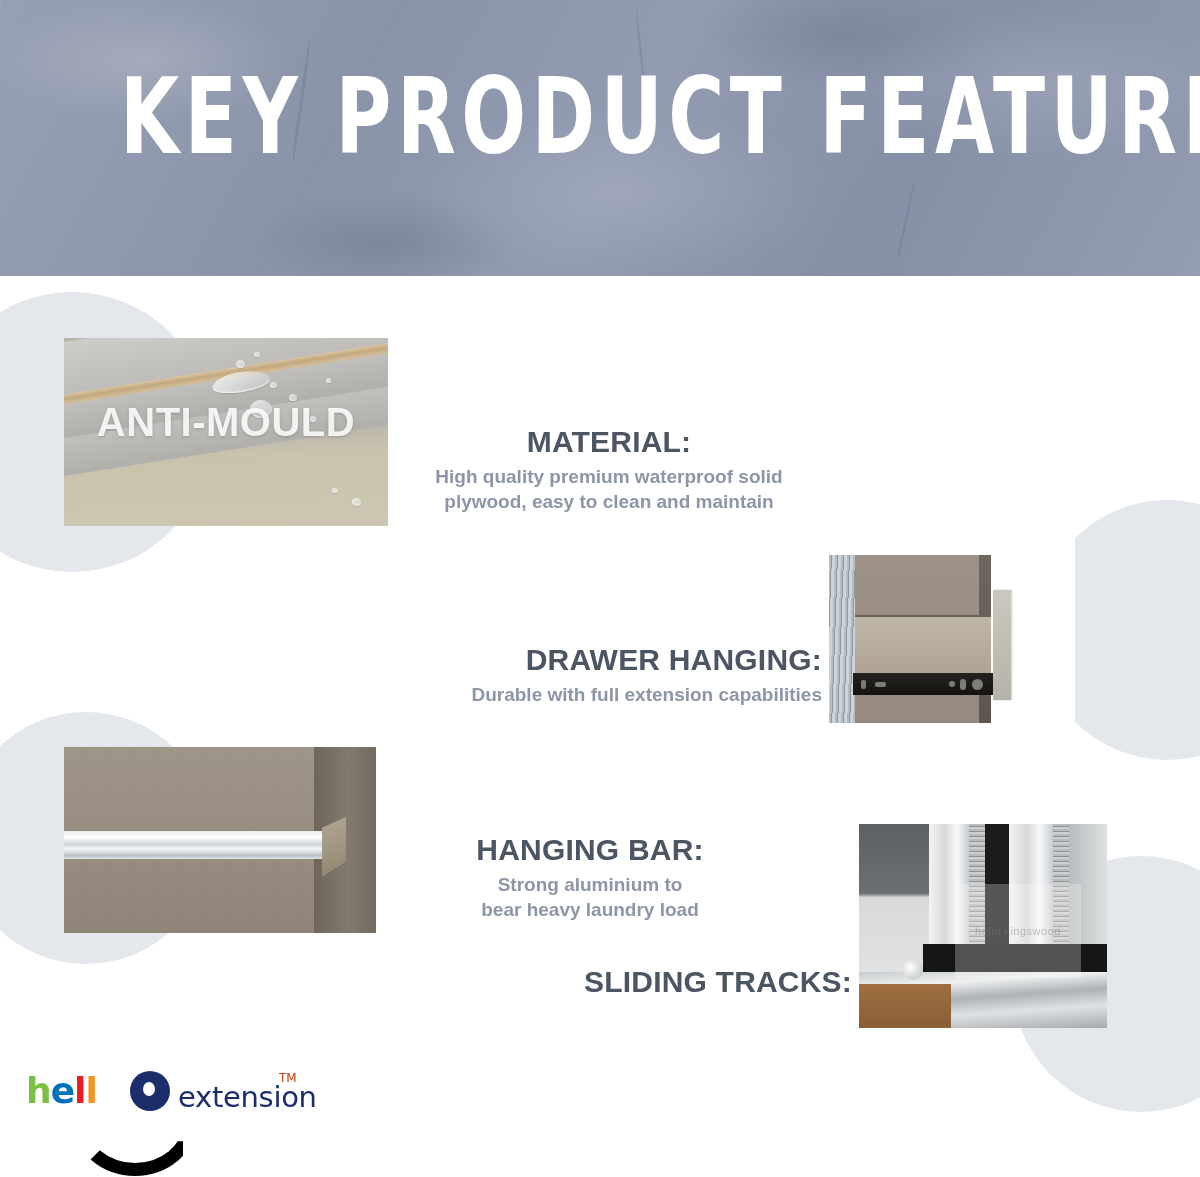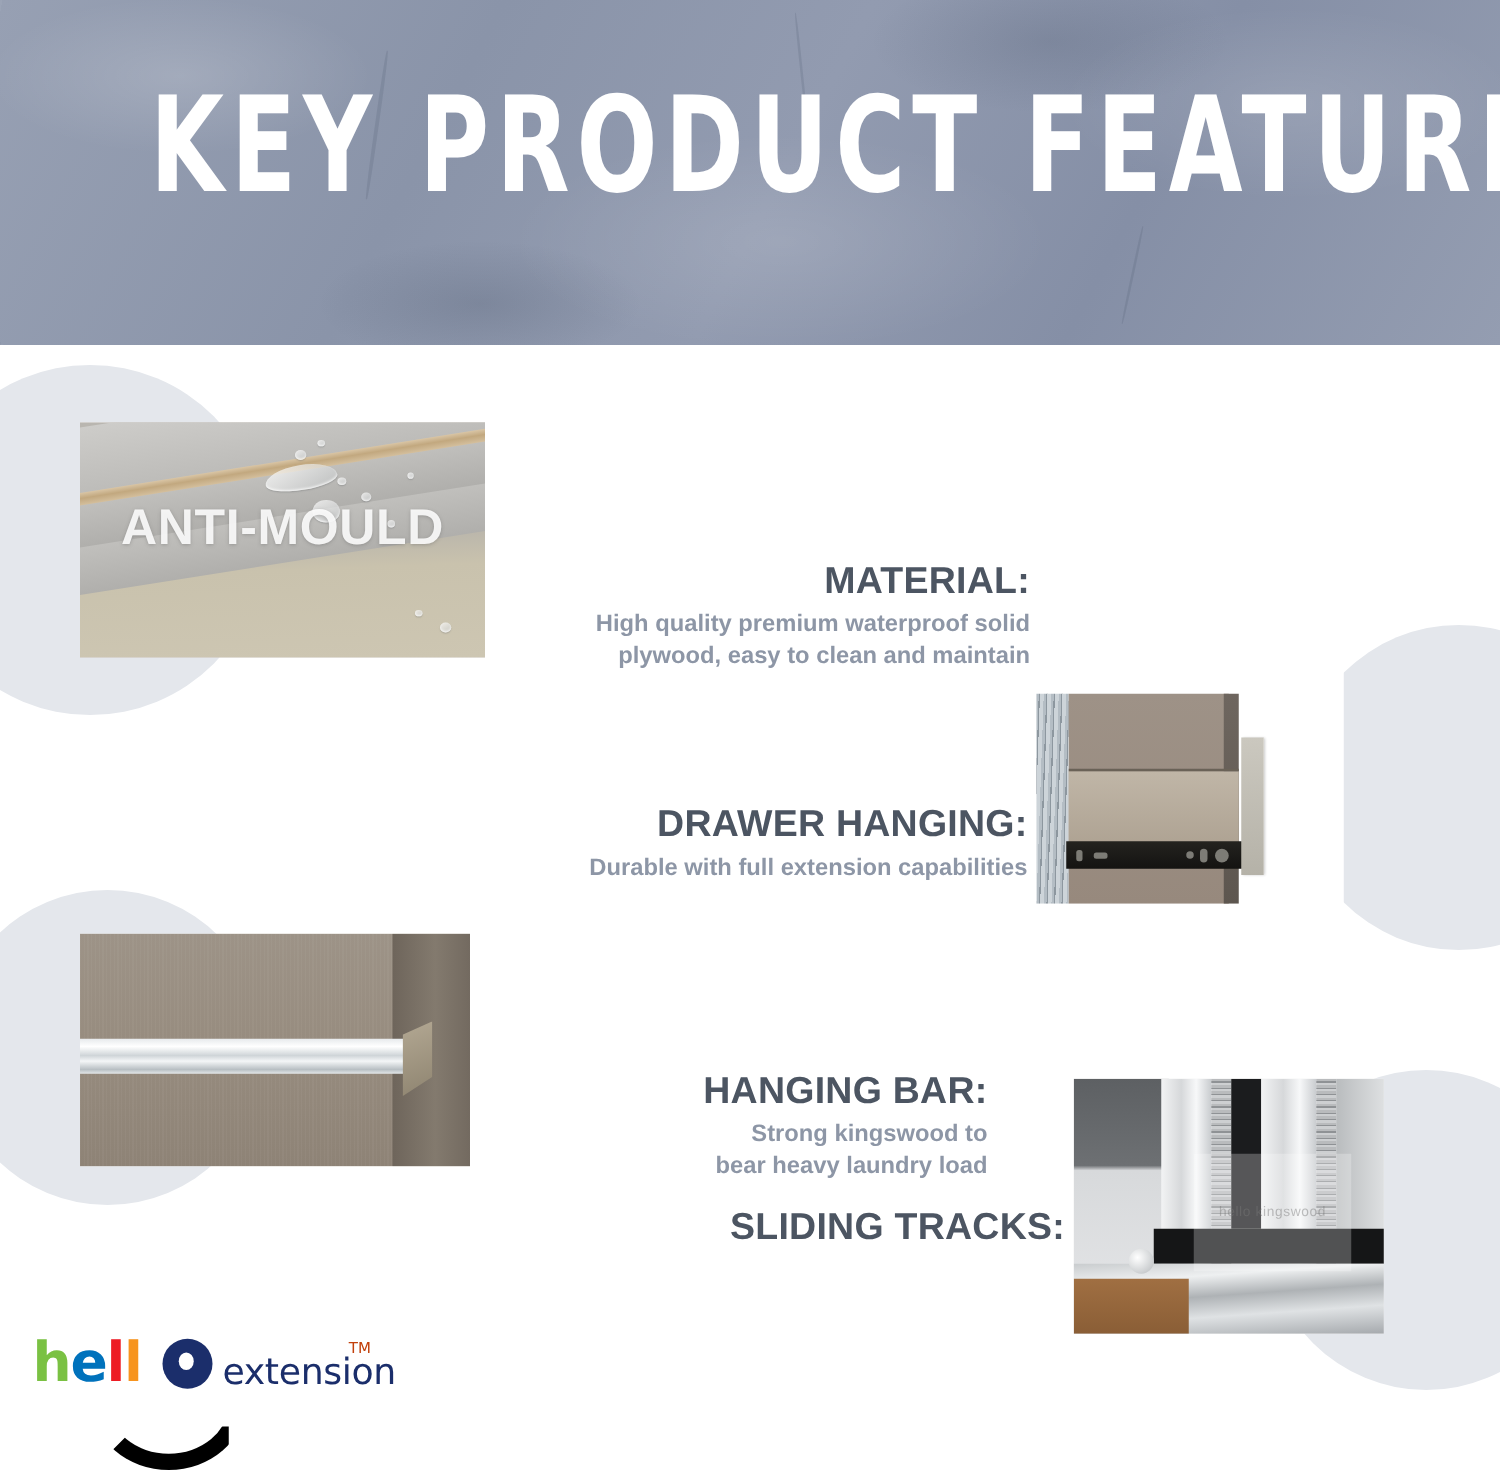--- a/index.html
+++ b/index.html
@@ -184,21 +184,21 @@
     background: linear-gradient(180deg, #e7eaec 0%, #ffffff 22%, #cfd5d8 48%, #f4f6f7 64%, #b8bfc3 88%, #e3e7e9 100%);
   }
   .hb-bracket {
     position: absolute; left: 258px; top: 70px; width: 24px; height: 60px;
     background: linear-gradient(160deg, #b3a893 0%, #8e8470 100%);
     clip-path: polygon(0 18%, 100% 0, 100% 74%, 0 100%);
   }
 
   
   .photo.track {
-    left: 859px; top: 863px; width: 248px; height: 204px;
+    left: 859px; top: 824px; width: 248px; height: 204px;
     background: #efeff0;
   }
   .tk-back {
     position: absolute; left: 0; top: 0; width: 76px; height: 204px;
     background: linear-gradient(180deg, #5d6063 0%, #6d7073 34%, #d7d9db 36%, #e6e7e9 100%);
   }
   .tk-panel {
     position: absolute;
     background: linear-gradient(90deg, #f2f3f4 0%, #d6d8da 40%, #f7f8f9 70%, #c9cccf 100%);
   }
@@ -242,40 +242,40 @@
     margin: 0 0 4px 0;
     white-space: nowrap;
   }
   .block .b-desc {
     font-size: 19px;
     font-weight: 700;
     color: #8d96a6;
     line-height: 25px;
     margin: 0;
   }
-  .block.left-align { text-align: right; margin-top: 23px; }
+  .block.left-align { text-align: center; }
   .block.right-align { text-align: right; }
 
   .block.material   { left: 394px; top: 424px; width: 430px; }
   .block.drawer-txt { left: 360px; top: 642px; width: 462px; }
   .block.hanging    { left: 390px; top: 832px; width: 400px; }
   .block.sliding    { left: 440px; top: 964px; width: 412px; }
 
   
   .logo {
     position: absolute;
     left: 26px;
     top: 1068px;
     width: 290px;
     height: 96px;
   }
   .logo-word {
     position: absolute;
     left: 0; top: 0;
-    font-size: 44px;
+    font-size: 36px;
     font-weight: 700;
     line-height: 46px;
     letter-spacing: -1px;
     font-family: "DejaVu Sans", sans-serif;
   }
   .logo-word span { display: inline-block; }
   .lg-h { color: #7ac143; }
   .lg-e { color: #0072bc; }
   .lg-l1 { color: #ed1c24; }
   .lg-l2 { color: #f7941e; }
@@ -398,21 +398,21 @@
   <div class="photo hang">
     <div class="hb-wall"></div>
     <div class="hb-side"></div>
     <div class="hb-bar"></div>
     <div class="hb-bracket"></div>
   </div>
 
   <div class="block hanging left-align">
     <div class="b-title">HANGING BAR:</div>
     <div class="b-desc">
-      <div>Strong kingswood to</div>
+      <div>Strong aluminium to</div>
       <div>bear heavy laundry load</div>
     </div>
   </div>
 
   <div class="photo track">
     <div class="tk-back"></div>
     <div class="tk-panel" style="left:70px;top:0;width:40px;height:150px;"></div>
     <div class="tk-core" style="left:110px;top:0;width:16px;height:150px;"></div>
     <div class="tk-dark" style="left:126px;top:0;width:24px;height:120px;"></div>
     <div class="tk-panel" style="left:150px;top:0;width:44px;height:150px;"></div>

